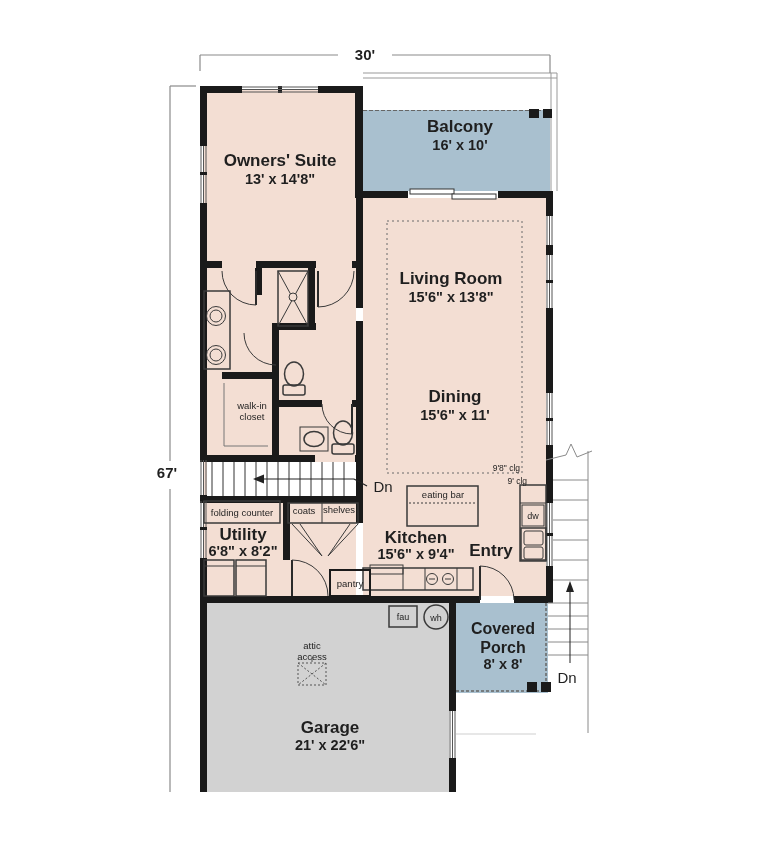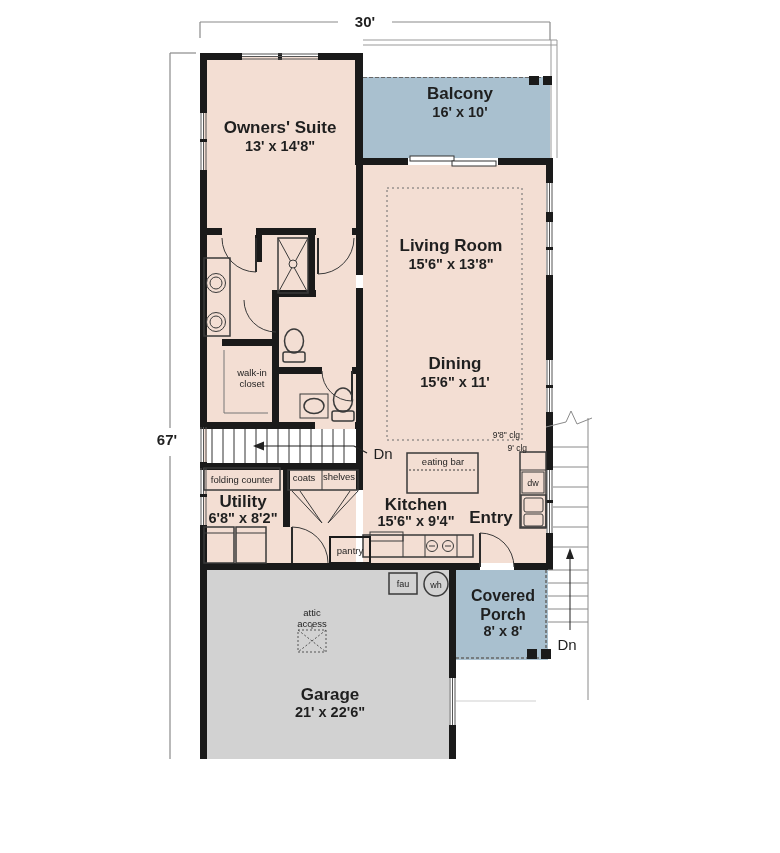--- a/index.html
+++ b/index.html
@@ -1,17 +1,17 @@
 <!DOCTYPE html>
 <html style="--floor: #f3ded3; --outdoor: #a9c0cf; --garage_floor: #d2d2d2; --wall: #1a1a1a;"><head>
 <meta charset="utf-8">
 <style>
   html,body{margin:0;padding:0;background:#fff;}
   .stage{width:780px;height:759px;background:#fff;position:relative;overflow:hidden;
-         font-family:"Liberation Sans",sans-serif;}
+         font-family:"Liberation Sans",sans-serif;margin-top:33px;}
   svg{display:block;}
   svg text{font-family:"Liberation Sans",sans-serif;fill:#1f1f1f;text-anchor:middle;}
   .t-dim{font-size:15px;font-weight:700;}
   .t-title{font-size:17px;font-weight:700;}
   .t-title-sm{font-size:16px;font-weight:700;}
   .t-size{font-size:14.5px;font-weight:700;}
   .t-small{font-size:9.5px;}
   .t-tiny{font-size:8.5px;}
   .t-dn{font-size:15px;}
   .t-copy{font-size:10.5px;}

